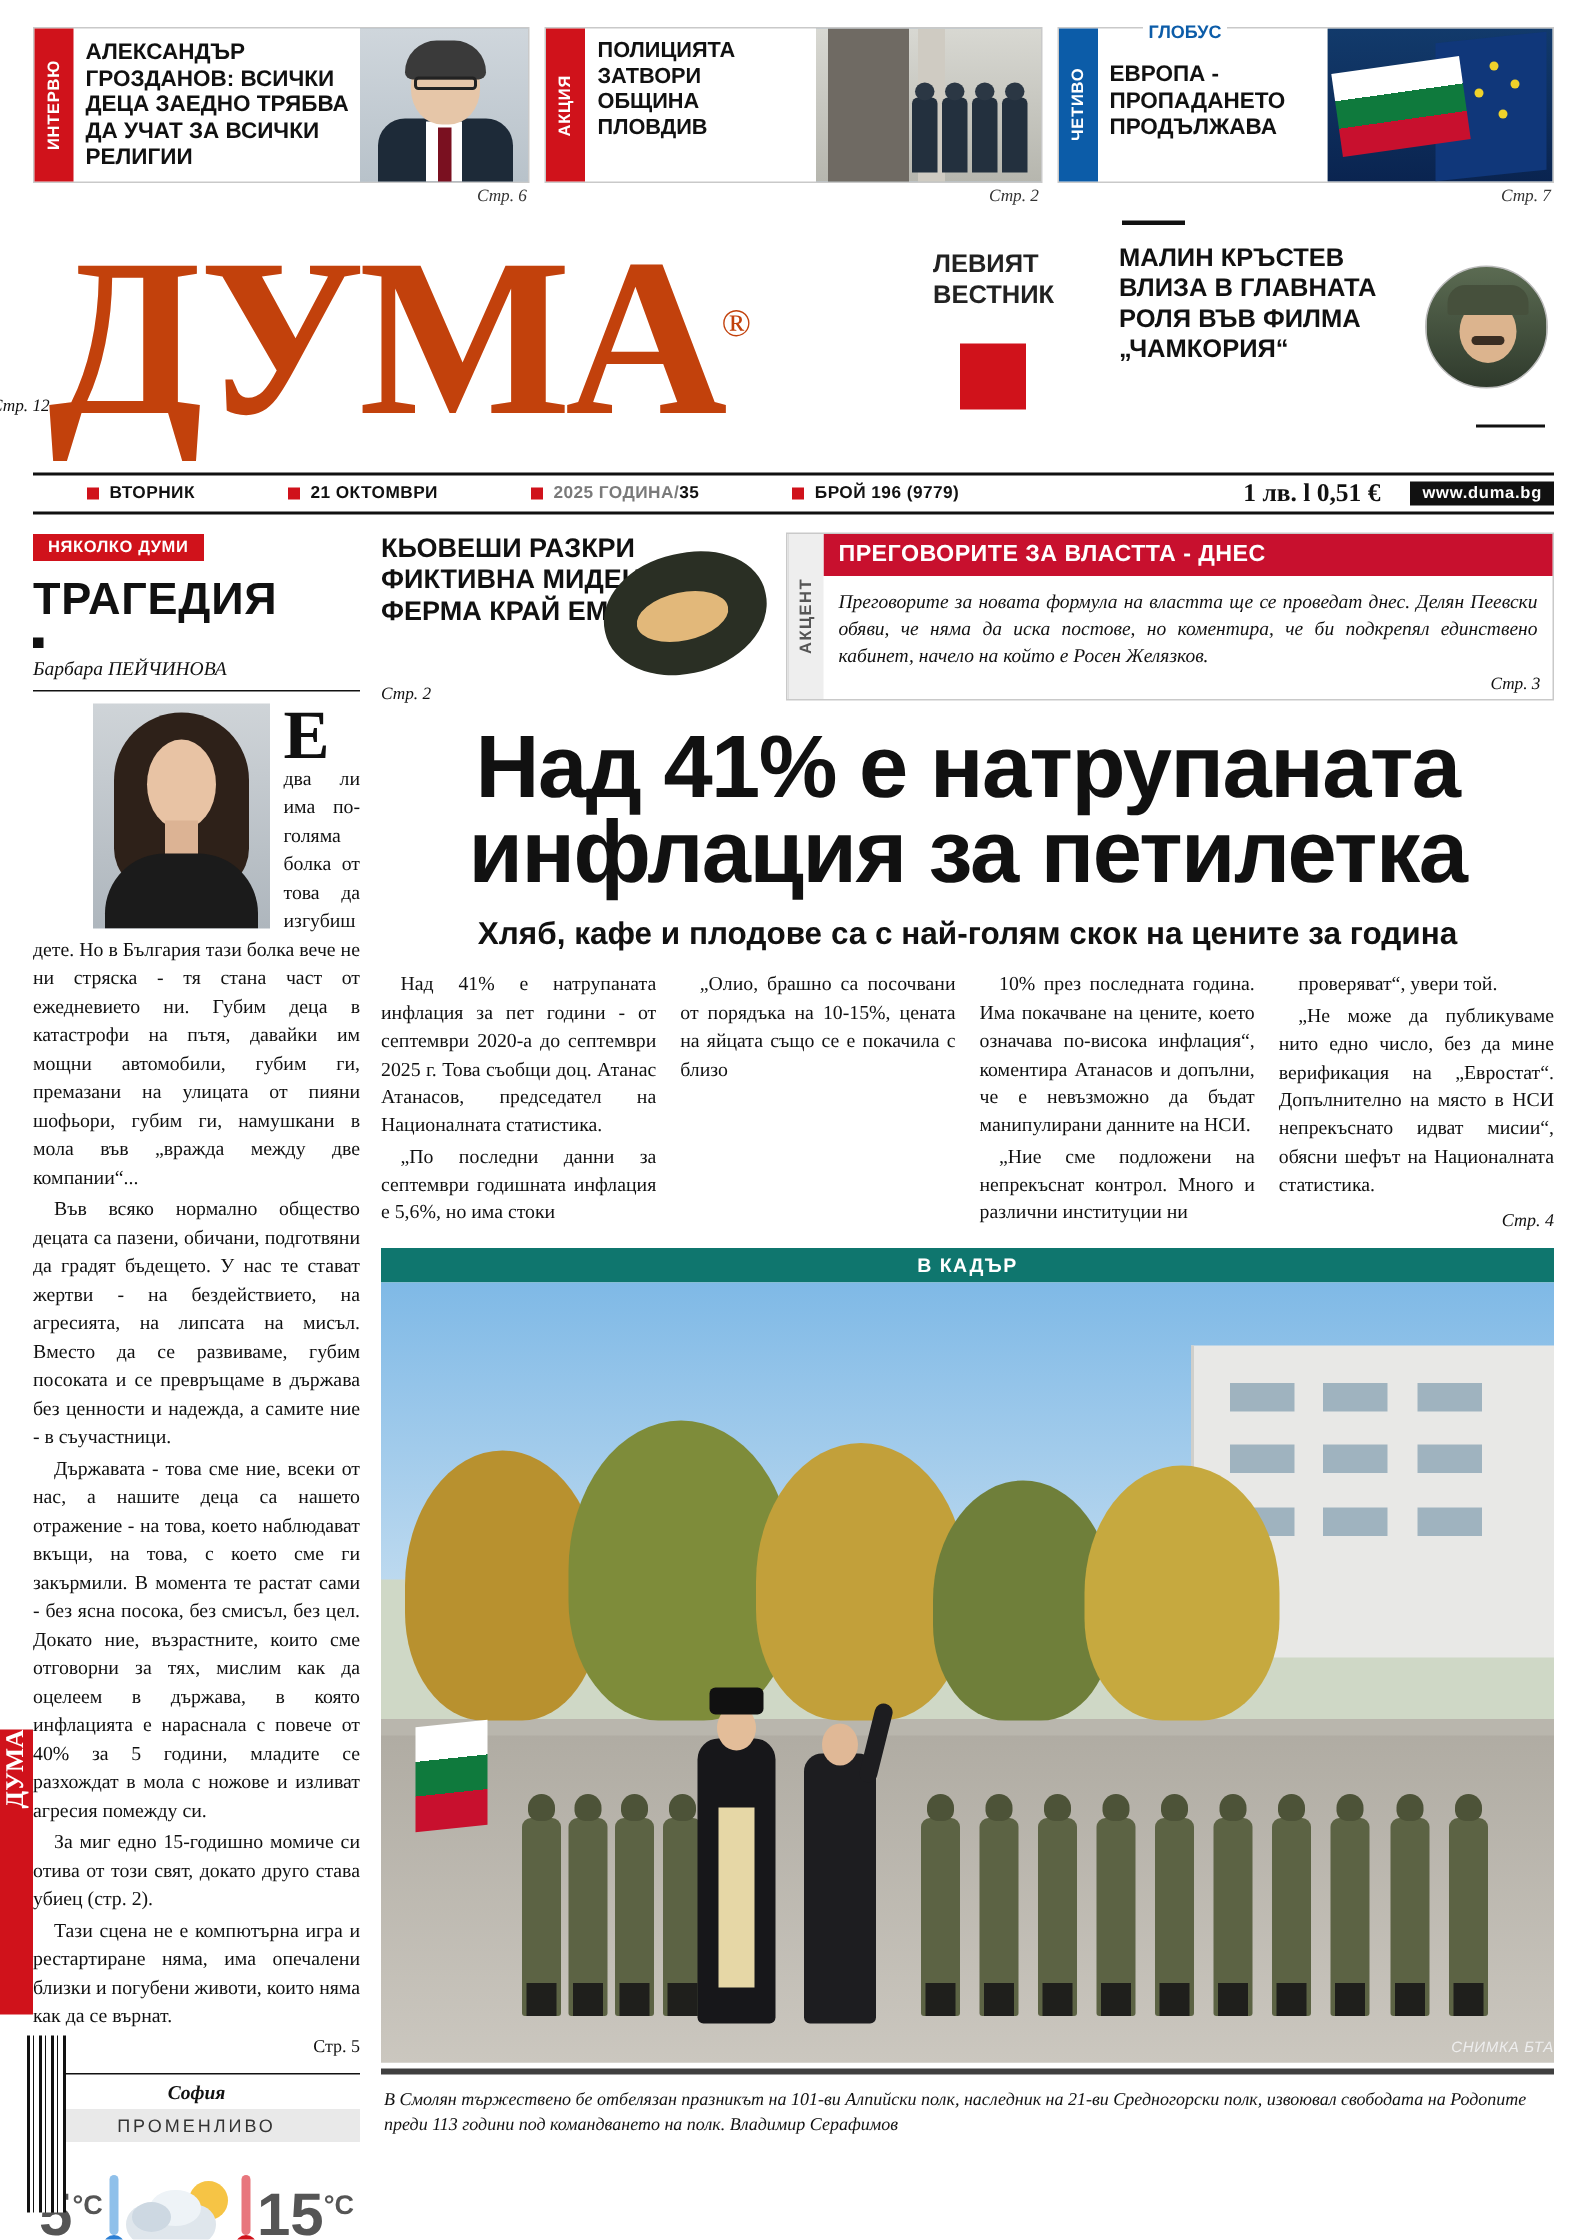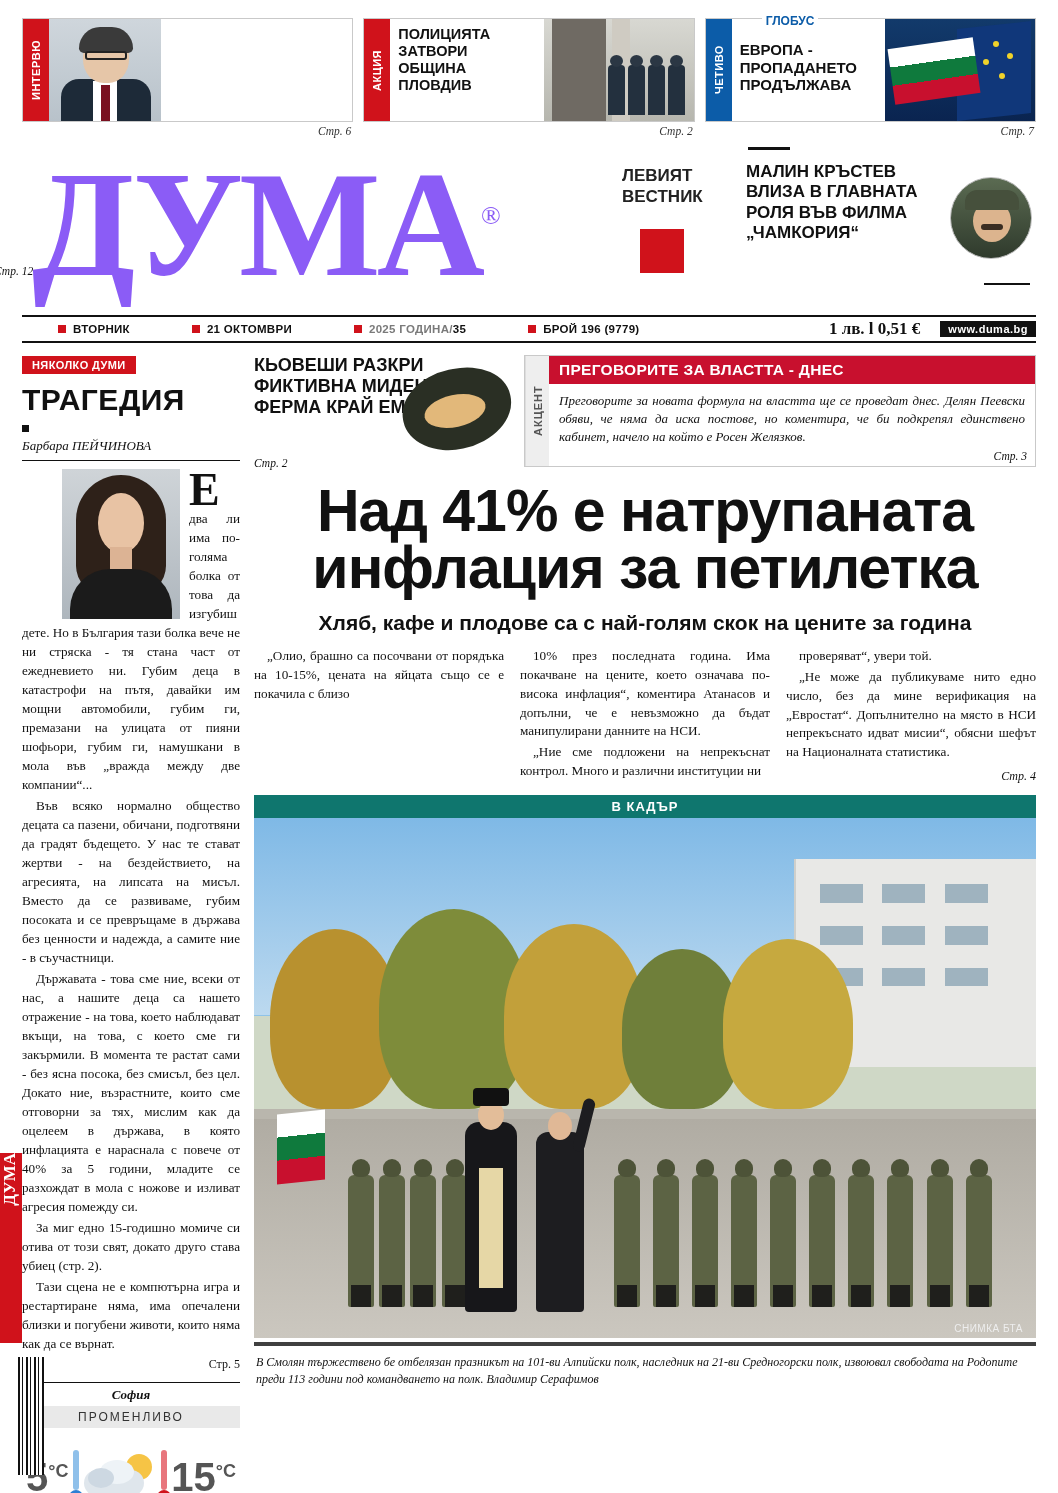--- a/index.html
+++ b/index.html
@@ -60,21 +60,21 @@
   .flags .bg { position:absolute; left:6px; top:24px; width:86px; height:56px; transform:rotate(-8deg);
     background:linear-gradient(#fff 0 33%, #0f7a3d 33% 66%, #c8102e 66% 100%); }
   .globe-logo { position:absolute; left:30px; top:-6px; font-family:"Liberation Sans", sans-serif;
     font-size:12px; font-weight:bold; color:#0c5ca8; background:#fff; padding:1px 4px; }
 
   
   .masthead { position:relative; margin-top:6px; height:170px; }
   .logo {
     font-family:"Liberation Serif", serif;
     font-weight:bold; font-size:150px; line-height:150px;
-    letter-spacing:-4px; color:#8b5cf6; position:absolute; left:10px; top:-2px;
+    letter-spacing:-4px; color:#c2410c; position:absolute; left:10px; top:-2px;
   }
   .logo .reg { font-size:26px; vertical-align:super; font-weight:normal; }
   .logo-sub {
     position:absolute; left:600px; top:22px;
     font-family:"Liberation Sans", sans-serif; font-size:17px; font-weight:bold;
     color:#222; line-height:1.25;
   }
   .red-square { position:absolute; left:618px; top:86px; width:44px; height:44px; background:#d0121b; }
   .promo-right { position:absolute; right:0; top:4px; width:290px; }
   .promo-right .rule { width:42px; height:3px; background:#111; margin-left:2px; }
@@ -213,33 +213,34 @@
   .ph-soldier:after { content:""; position:absolute; left:3px; bottom:0; width:20px; height:22px; background:#1f1f1c; }
   .ph-priest { position:absolute; left:27%; bottom:5%; width:52px; height:190px; background:#17171a; border-radius:14px 14px 4px 4px; }
   .ph-priest .stole { position:absolute; left:14px; top:46px; width:24px; height:120px; background:#e6d7a6; }
   .ph-priest .head { position:absolute; left:13px; top:-22px; width:26px; height:30px; background:#e3bd99; border-radius:50%; }
   .ph-priest .hat { position:absolute; left:8px; top:-34px; width:36px; height:18px; background:#111; border-radius:4px; }
   .ph-priest2 { position:absolute; left:36%; bottom:5%; width:48px; height:180px; background:#1d1d20; border-radius:12px 12px 4px 4px; }
   .ph-priest2 .head { position:absolute; left:12px; top:-20px; width:24px; height:28px; background:#e0b896; border-radius:50%; }
   .ph-priest2 .arm { position:absolute; right:-6px; top:-34px; width:12px; height:54px; background:#1d1d20; transform:rotate(14deg); border-radius:6px; }
   .ph-flag { position:absolute; left:3%; bottom:30%; width:48px; height:70px;
     background:linear-gradient(#fff 0 33%, #0f7a3d 33% 66%, #c8102e 66% 100%); transform:skewY(-6deg); }
-  .ph-credit { position:absolute; right:13px; bottom:4px; color:#eee; font-family:"Liberation Sans", sans-serif; font-size:10px; letter-spacing:.5px; }
+  .ph-credit { position:absolute; right:0; bottom:4px; color:#eee; font-family:"Liberation Sans", sans-serif; font-size:10px; letter-spacing:.5px;font-style:italic; }
   .ph-caption { font-style:italic; font-size:12px; line-height:1.4; padding:8px 2px 0; border-top:4px solid #404040; margin-top:4px; }
 </style>
 </head>
 <body>
 
 <div class="page">
 
   <div class="teasers">
 
     <div class="teaser">
       <div class="teaser-box">
         <div class="teaser-tag">ИНТЕРВЮ</div>
+        <div class="teaser-text">АЛЕКСАНДЪР ГРОЗДАНОВ: ВСИЧКИ ДЕЦА ЗАЕДНО ТРЯБВА ДА УЧАТ ЗА ВСИЧКИ РЕЛИГИИ</div>
         <div class="teaser-img">
           <div class="portrait1">
             <div class="body"></div>
               <div class="shirt"></div>
               <div class="tie"></div>
             <div class="head"></div>
               <div class="hair"></div>
               <div class="glasses"></div>
           </div>
         </div>
@@ -399,20 +400,24 @@
             <div class="accent-page">Стр. 3</div>
           </div>
         </div>
       </div>
 
       <div class="headline">Над 41% е натрупаната инфлация за петилетка</div>
       <div class="subhead">Хляб, кафе и плодове са с най-голям скок на цените за година</div>
 
       <div class="news-cols">
         <div class="nc">
+          <p class="first">Над 41% е натрупаната инфлация за пет години - от септември 2020-а до септември 2025 г. Това съобщи доц. Атанас Атанасов, председател на Националната статистика.</p>
+          <p>„По последни данни за септември годишната инфлация е 5,6%, но има стоки</p>
+        </div>
+        <div class="nc">
           <p>„Олио, брашно са посочвани от порядъка на 10-15%, цената на яйцата също се е покачила с близо</p>
         </div>
         <div class="nc">
           <p class="first">10% през последната година. Има покачване на цените, което означава по-висока инфлация“, коментира Атанасов и допълни, че е невъзможно да бъдат манипулирани данните на НСИ.</p>
           <p>„Ние сме подложени на непрекъснат контрол. Много и различни институции ни</p>
         </div>
         <div class="nc">
           <p class="first">проверяват“, увери той.</p>
           <p>„Не може да публикуваме нито едно число, без да мине верификация на „Евростат“. Допълнително на място в НСИ непрекъснато идват мисии“, обясни шефът на Националната статистика.</p>
           <div class="news-page">Стр. 4</div>

